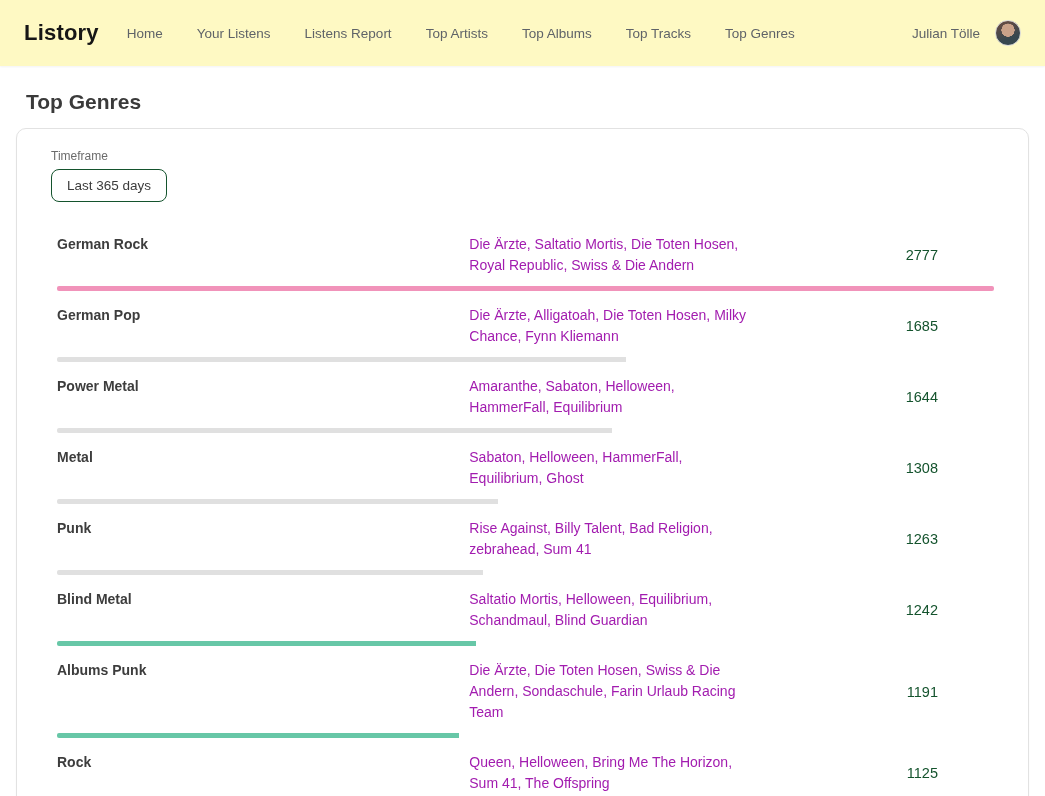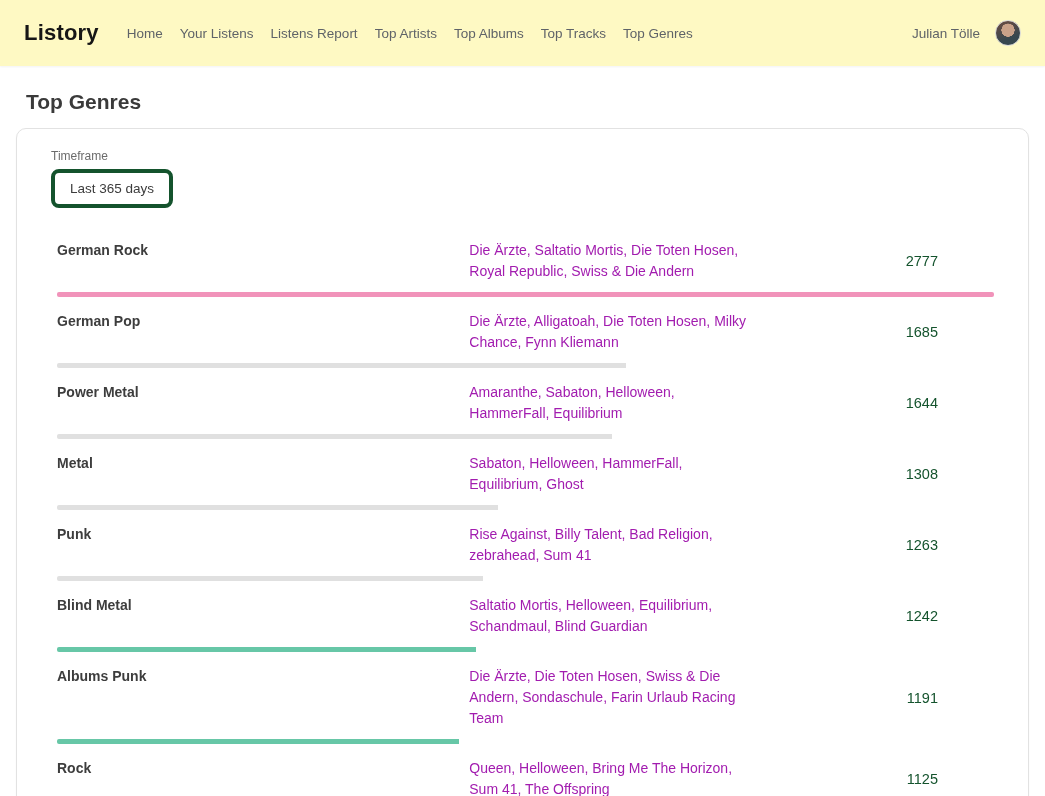--- a/index.html
+++ b/index.html
@@ -21,21 +21,21 @@
   }
   .logo {
     font-size: 22px;
     font-weight: 700;
     color: #161616;
     letter-spacing: 0.2px;
     margin-right: 28px;
     text-decoration: none;
     cursor: pointer;
   }
-  .nav-links { display: flex; align-items: center; gap: 17px; justify-content: center; }
+  .nav-links { display: flex; align-items: center; gap: 34px; justify-content: center; }
   .nav-link {
     font-size: 13.5px;
     color: #5f6368;
     text-decoration: none;
     cursor: pointer;
     white-space: nowrap;
   }
   .user-area {
     margin-left: auto;
     display: flex;
@@ -75,21 +75,21 @@
     display: block;
     font-size: 12px;
     color: #6b6b6b;
     margin-bottom: 6px;
   }
   .timeframe-select {
     font-family: inherit;
     font-size: 13.5px;
     color: #3c3c3c;
     background: #ffffff;
-    border: 4px solid #14532d;
+    border: 1px solid #14532d;
     border-radius: 8px;
     padding: 8px 15px;
     cursor: pointer;
   }
 
   
   .genre-table { margin-top: 22px; }
   .genre-row { padding: 10px 14px 4px 20px; }
   .row-grid {
     display: grid;

